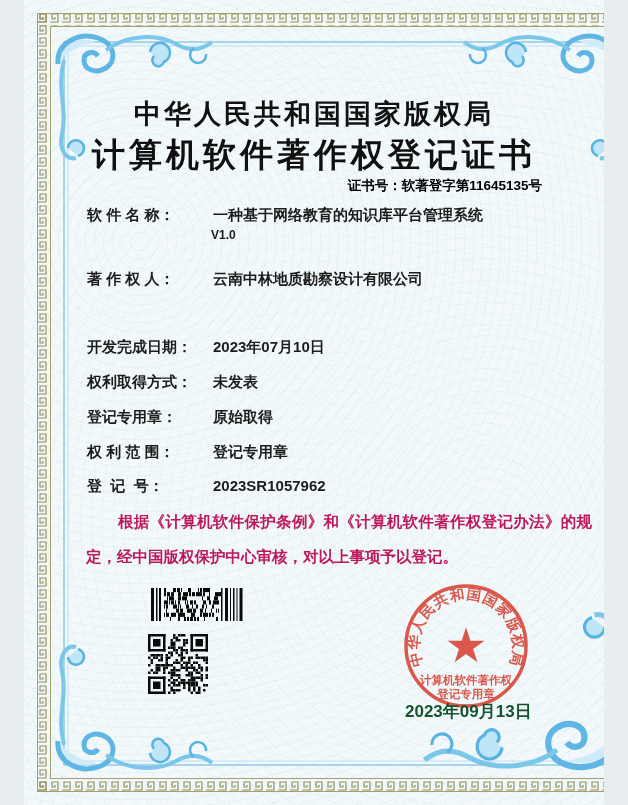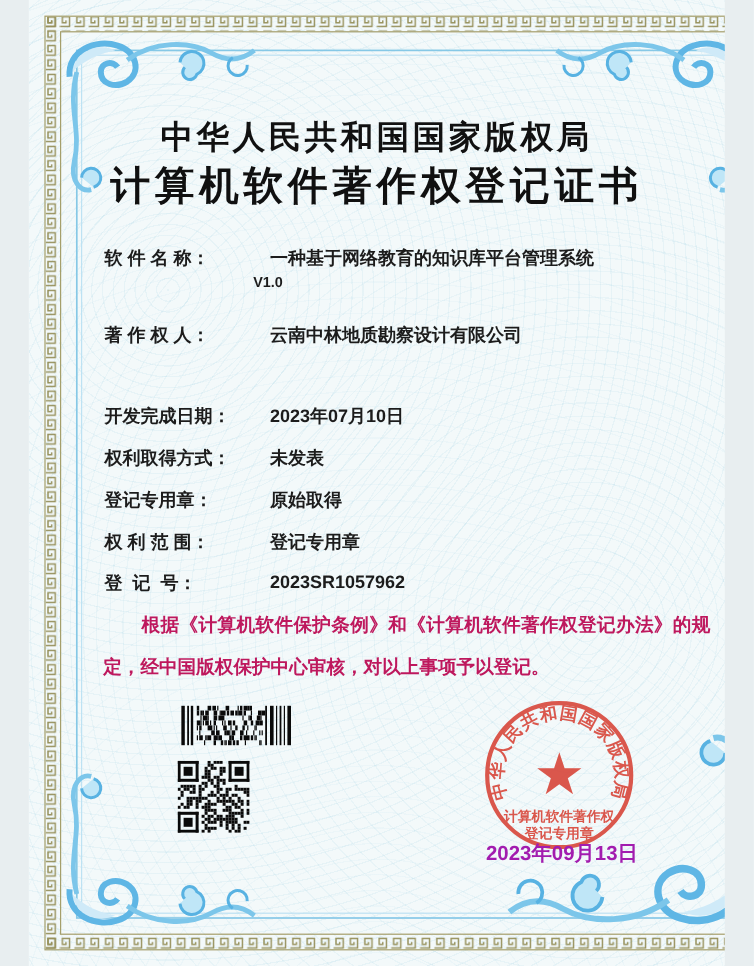--- a/index.html
+++ b/index.html
@@ -27,32 +27,32 @@
     position:absolute;top:133px;left:0;width:100%;text-align:center;
     font-family:Liberation Mono, monospace;font-weight:700;font-size:33px;
     letter-spacing:4px;color:#101010;
   }
   .cert-no{
     position:absolute;top:177px;right:62px;font-size:13.5px;font-weight:700;
     white-space:pre;color:#000;
   }
   .row{position:absolute;left:0;width:100%;font-size:15px;font-weight:700;}
   .row .lbl{position:absolute;left:63px;white-space:pre;}
-  .row .val{position:absolute;left:201px;white-space:pre;}
+  .row .val{position:absolute;left:189px;white-space:pre;}
   .val2{position:absolute;left:187px;font-size:12px;font-weight:700;}
   .statement{
     position:absolute;left:62px;top:504px;width:506px;margin:0;
     font-size:15.5px;font-weight:700;line-height:35px;
     text-align:justify;text-indent:32px;color:#be185d;
   }
   .barcode-box{position:absolute;left:127px;top:588px;}
   .qr-box{position:absolute;left:124px;top:634px;}
   .seal-box{position:absolute;left:368px;top:580px;width:148px;height:140px;opacity:0.9;}
   .issue-date{
-    position:absolute;left:381px;top:700px;font-size:17px;font-weight:700;color:#a21caf;
+    position:absolute;left:381px;top:700px;font-size:17px;font-weight:700;color:#14532d;
   }
 </style>
 </head>
 <body>
 
 <div class="page">
 
   <svg class="frame-svg" width="628" height="805" viewBox="0 0 628 805">
     <defs>
       <pattern id="meander" width="12" height="12" patternUnits="userSpaceOnUse">
@@ -84,20 +84,21 @@
     <use href="#flo" transform="translate(30,775) scale(1,-1)"></use>
     <use href="#flo" transform="translate(598,775) scale(-1.25,-1.25)"></use>
   </svg>
 
   <div class="content">
 
     <div class="authority">中华人民共和国国家版权局</div>
 
     <div class="cert-title">计算机软件著作权登记证书</div>
 
+    <div class="cert-no"><span>证书号：</span><span>软著登字第11645135号</span></div>
 
     <div class="row" style="top:206px">
       <span class="lbl">软 件 名 称：</span>
       <span class="val">一种基于网络教育的知识库平台管理系统</span>
     </div>
     <div class="val2" style="top:228px">V1.0</div>
 
     <div class="row" style="top:270px">
       <span class="lbl">著 作 权 人：</span>
       <span class="val">云南中林地质勘察设计有限公司</span>

